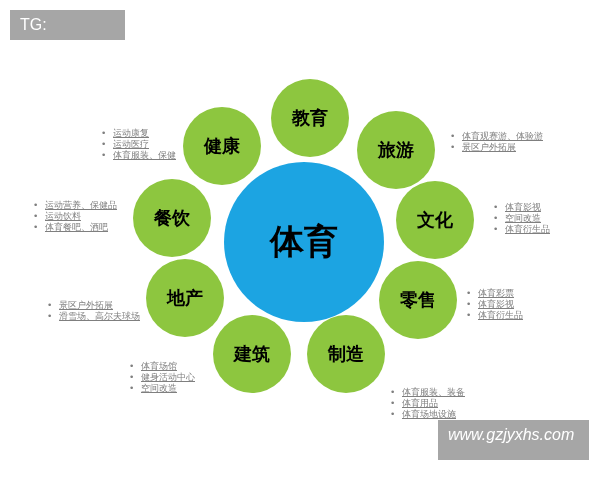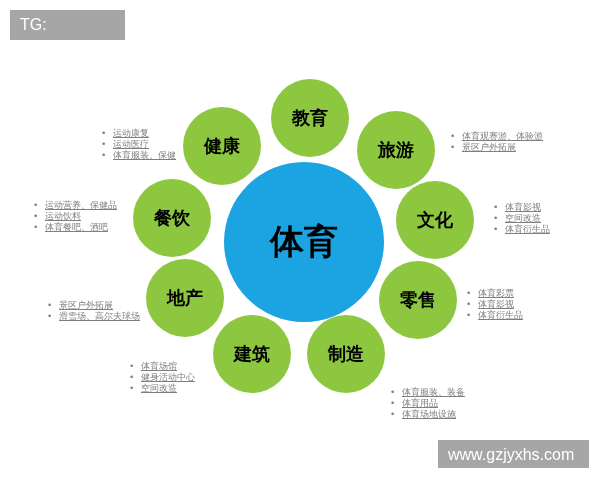--- a/index.html
+++ b/index.html
@@ -1,21 +1,21 @@
 <!DOCTYPE html>
 <html><head>
 <meta charset="utf-8">
 <style>
   html, body { margin:0; padding:0; }
   body { width:600px; height:480px; background:#ffffff; position:relative; overflow:hidden;
          font-family: "DejaVu Sans", sans-serif; }
   .badge { position:absolute; background:#a6a6a6; color:#ffffff;
            font-family:"Liberation Sans", sans-serif; font-size:16px; line-height:30px; padding:0 10px; }
   .badge.tl { left:10px; top:10px; height:30px; width:115px; box-sizing:border-box; }
-  .badge.br { left:438px; top:440px; height:28px; width:151px; box-sizing:border-box; }
+  .badge.br { left:438px; top:420px; height:40px; width:151px; box-sizing:border-box;font-style:italic; }
   .circle { position:absolute; border-radius:50%; display:flex; align-items:center; justify-content:center;
             color:#000000; font-weight:bold; }
   .center { background:#1ca4e2; width:160px; height:160px; left:224px; top:162px; font-size:34px; }
   .node { background:#8dc63f; width:78px; height:78px; font-size:18px; }
   .list { position:absolute; list-style:none; margin:0; padding:0; color:#7f7f7f; font-size:9px; line-height:11px;text-decoration:underline; }
   .list li { position:relative; padding-left:12px; white-space:nowrap; }
   .list li::before { content:"•"; position:absolute; left:0; top:0; color:#7f7f7f; }
 </style>
 </head>
 <body>

